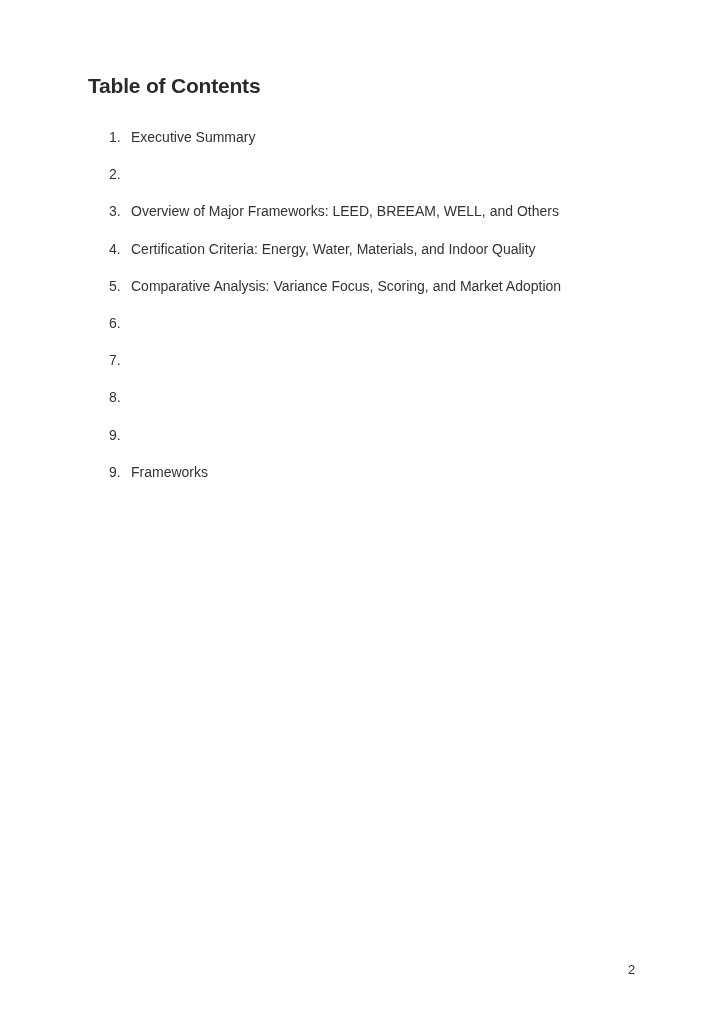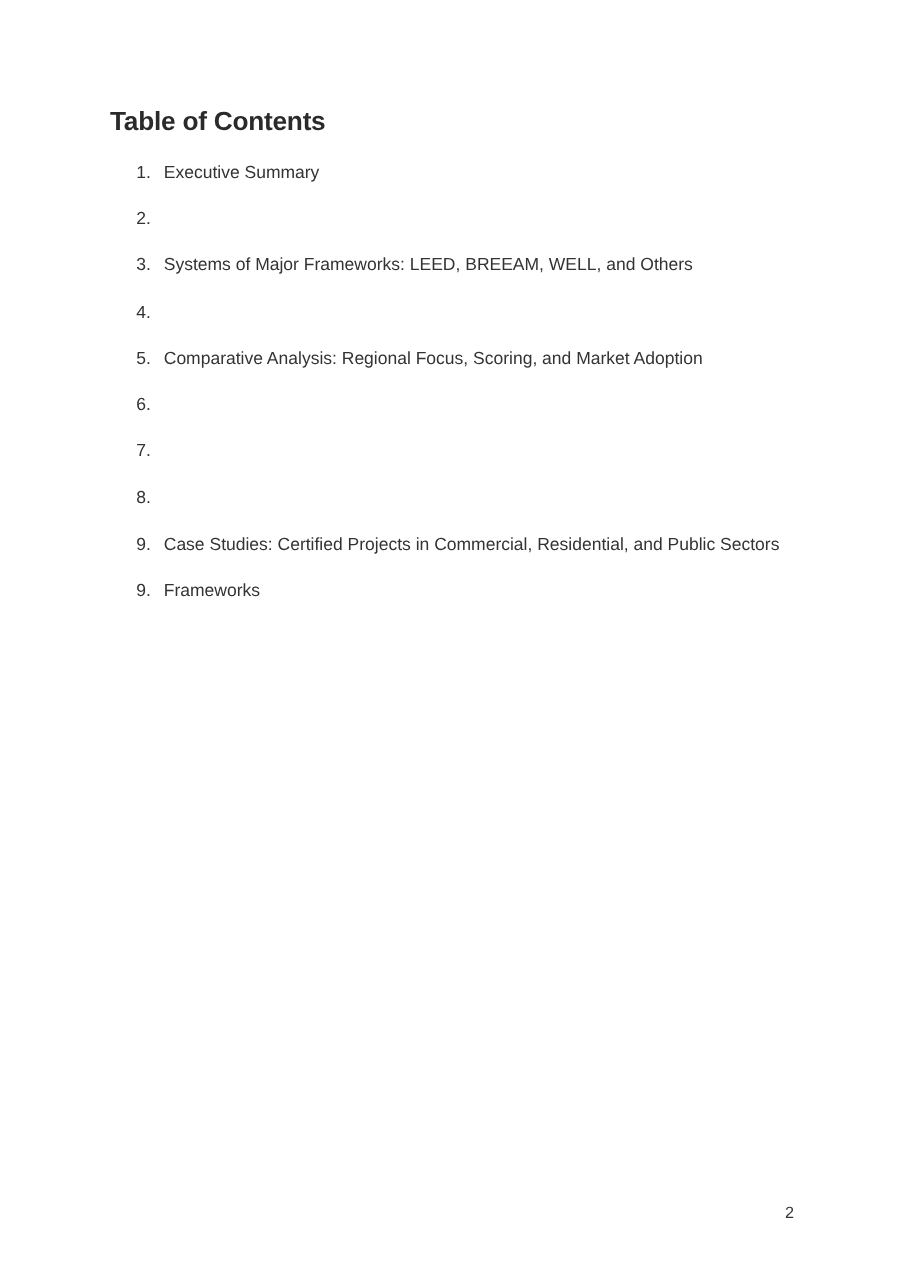--- a/index.html
+++ b/index.html
@@ -1,18 +1,18 @@
 <!DOCTYPE html>
 <html><head>
 <meta charset="utf-8">
 <style>
   html, body { margin: 0; padding: 0; background: #ffffff; }
   body { width: 725px; height: 1024px; position: relative; overflow: hidden;
          font-family: "Liberation Sans", "DejaVu Sans", sans-serif; color: #2b2b2b; }
-  .title { position: absolute; left: 88px; top: 86px; font-size: 21px; font-weight: bold;
+  .title { position: absolute; left: 88px; top: 74px; font-size: 21px; font-weight: bold;
            color: #2a2a2a; margin: 0; letter-spacing: -0.2px; }
   .toc { position: absolute; left: 109px; top: 129px; margin: 0; padding: 0; list-style: none; }
   .toc li { height: 37.2px; display: flex; align-items: flex-start; font-size: 14px; color: #333; }
   .toc .num { width: 22px; display: inline-block; }
   .page-num { position: absolute; left: 628px; top: 962px; font-size: 13px; color: #333; }
 </style>
 </head>
 <body>
 
 <h1 class="title">Table of Contents</h1>
@@ -20,41 +20,41 @@
 <ol class="toc">
   <li>
       <span class="num">1.</span>
       <span>Executive Summary</span>
     </li>
   <li>
       <span class="num">2.</span>
     </li>
   <li>
       <span class="num">3.</span>
-      <span>Systems of Major Frameworks: LEED, BREEAM, WELL, and Others</span>
+      <span>Overview of Major Frameworks: LEED, BREEAM, WELL, and Others</span>
     </li>
   <li>
       <span class="num">4.</span>
+      <span>Certification Criteria: Energy, Water, Materials, and Indoor Quality</span>
     </li>
   <li>
       <span class="num">5.</span>
-      <span>Comparative Analysis: Regional Focus, Scoring, and Market Adoption</span>
+      <span>Comparative Analysis: Variance Focus, Scoring, and Market Adoption</span>
     </li>
   <li>
       <span class="num">6.</span>
     </li>
   <li>
       <span class="num">7.</span>
     </li>
   <li>
       <span class="num">8.</span>
     </li>
   <li>
       <span class="num">9.</span>
-      <span>Case Studies: Certified Projects in Commercial, Residential, and Public Sectors</span>
     </li>
   <li>
       <span class="num">9.</span>
       <span>Frameworks</span>
     </li>
 </ol>
 
 <div class="page-num">2</div>
 
 </body></html>

